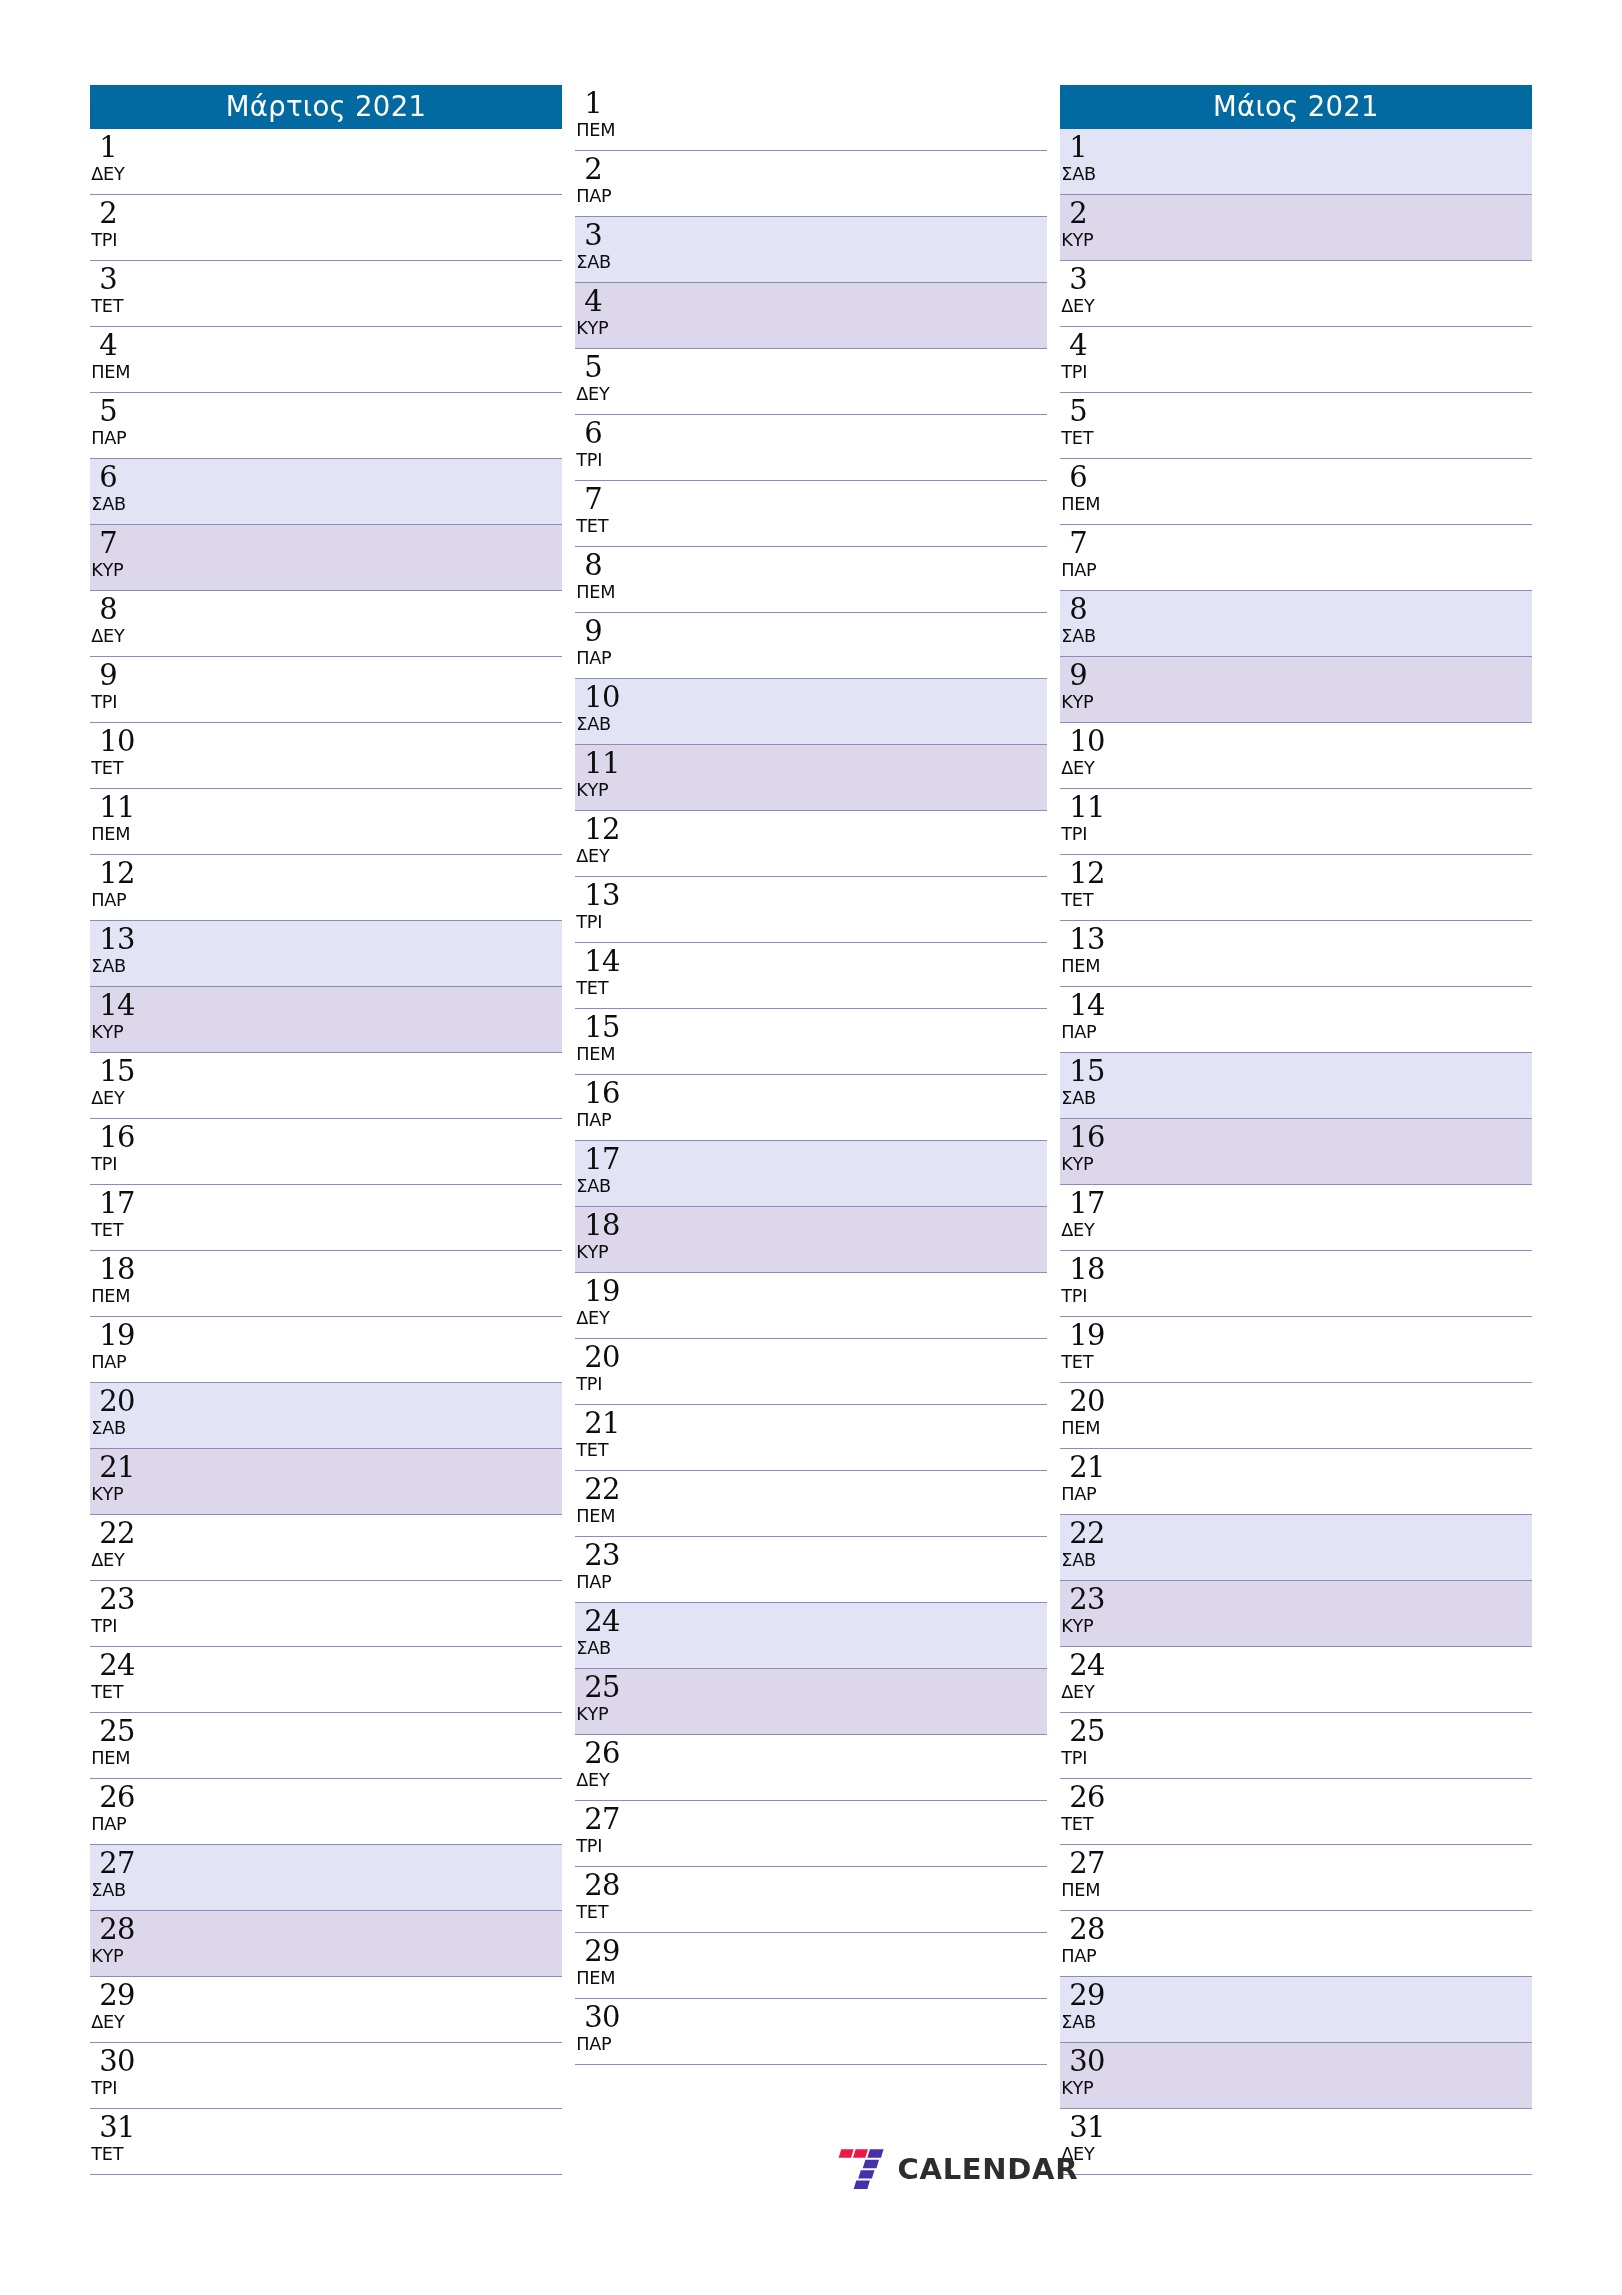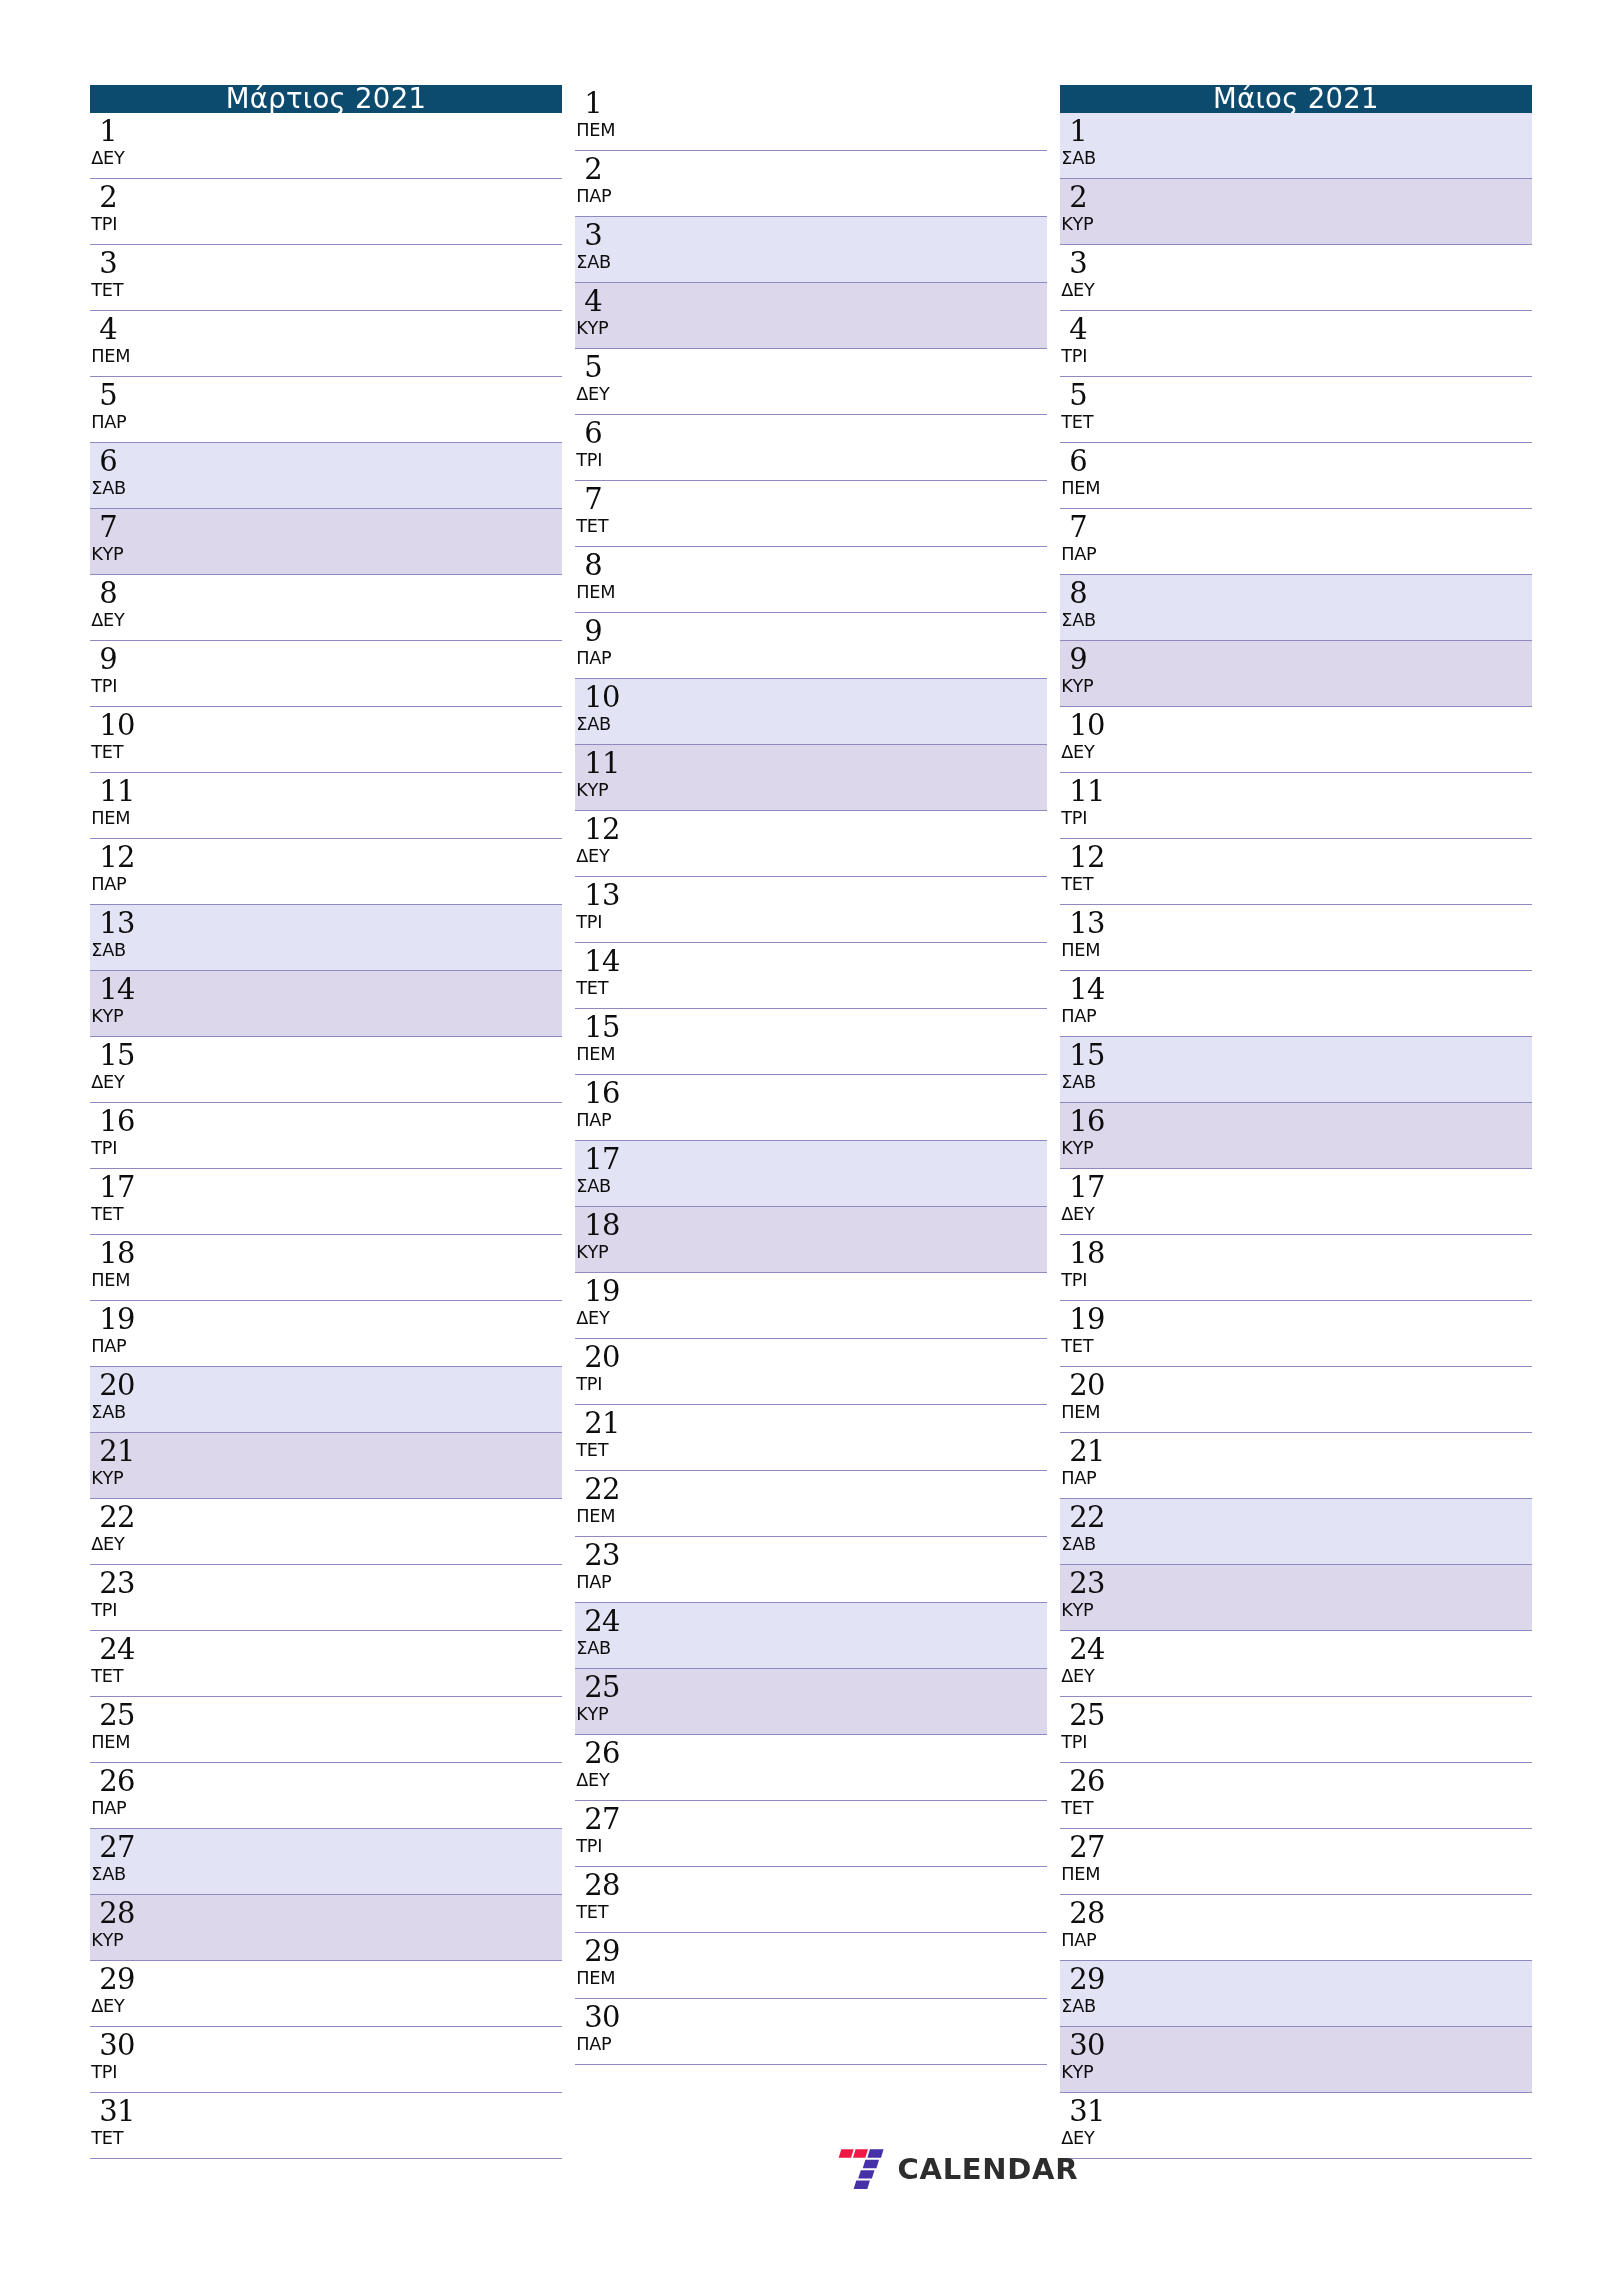--- a/index.html
+++ b/index.html
@@ -34,22 +34,22 @@
   }
 
   .month-col {
     width: 472px;
     flex: 0 0 472px;
     display: flex;
     flex-direction: column;
   }
 
   .month-header {
-    height: 28px;
-    background: #0c4a6e;
+    height: 44px;
+    background: #0369a1;
     color: #ffffff;
     display: flex;
     align-items: center;
     justify-content: center;
     font-family: "DejaVu Sans", sans-serif;
     font-size: 27.5px;
     font-weight: 400;
     letter-spacing: 0.3px;
     line-height: 1;
   }

